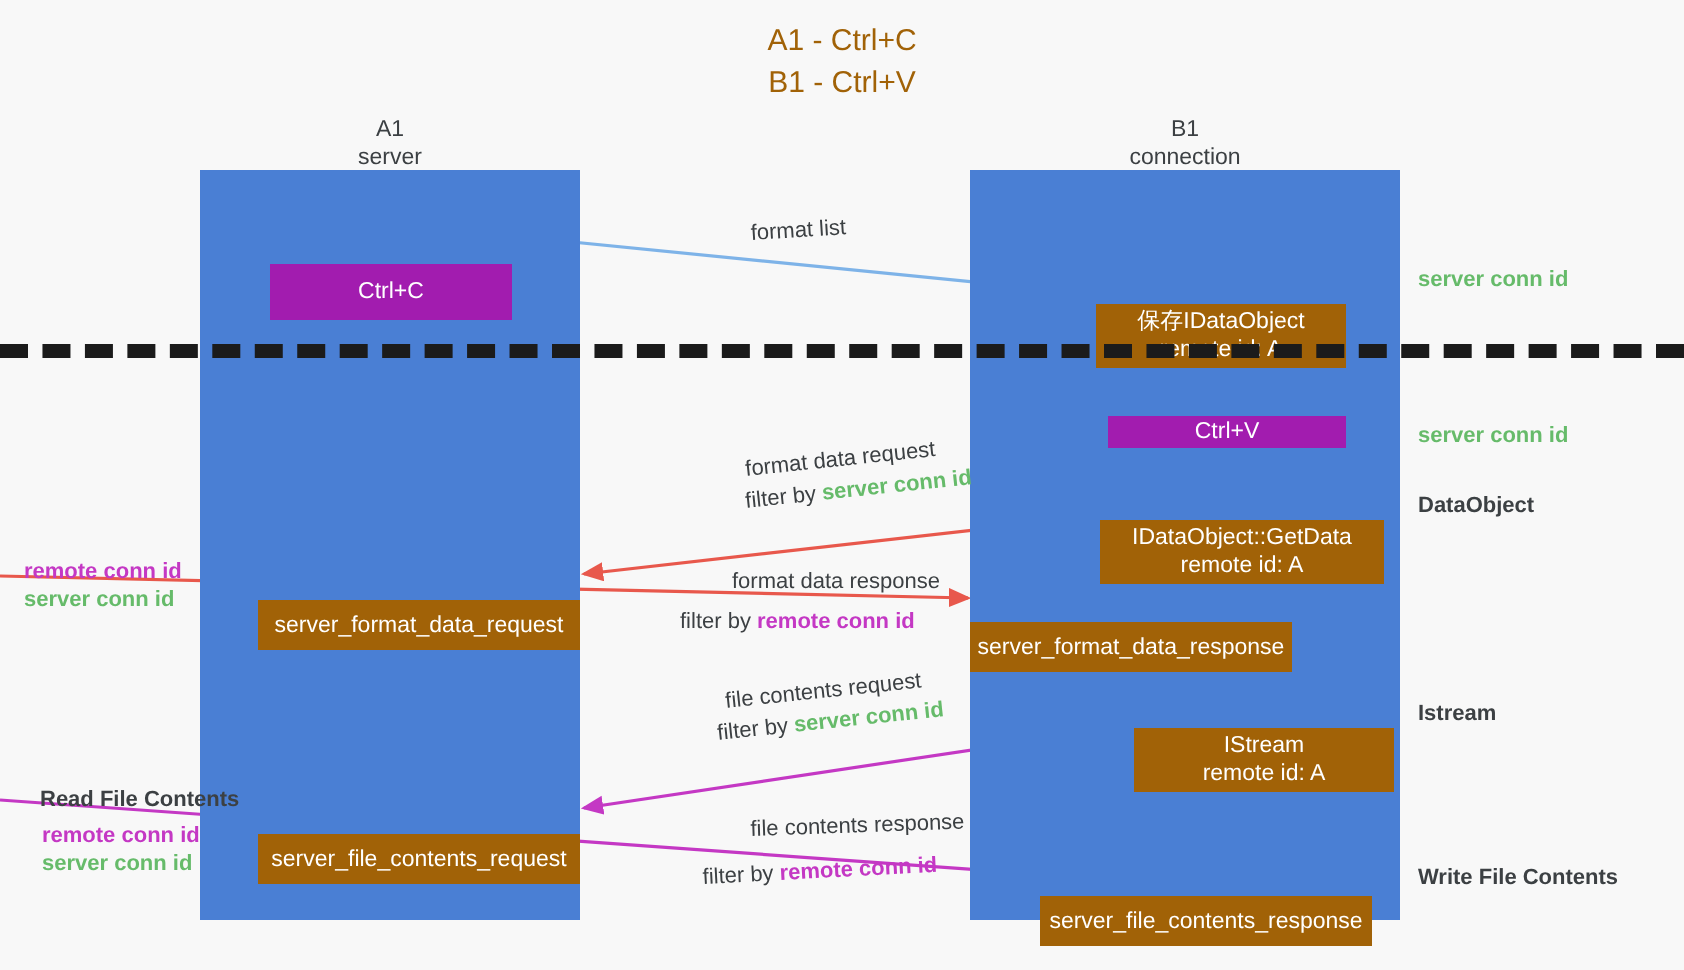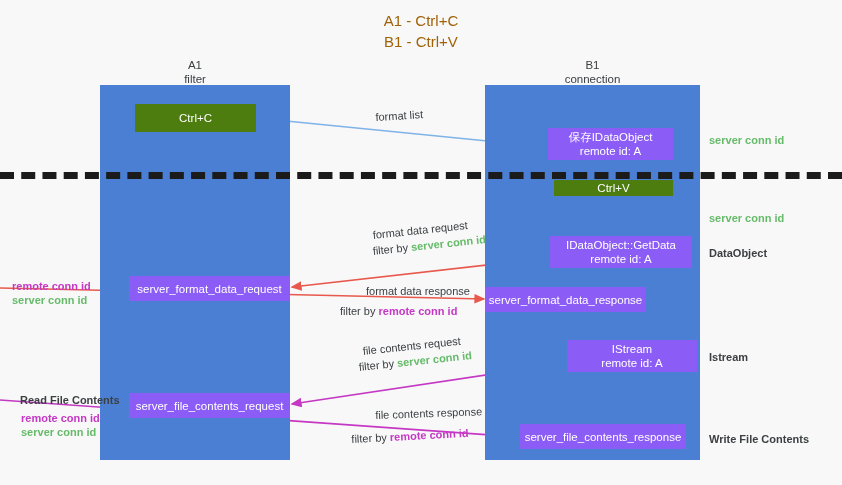--- a/index.html
+++ b/index.html
@@ -61,22 +61,22 @@
     display: flex;
     flex-direction: column;
     align-items: center;
     justify-content: center;
     color: #ffffff;
     font-size: 11.5px;
     line-height: 14px;
     text-align: center;
     white-space: pre-line;
   }
-  .node.green { background: #4d7c0f; }
-  .node.orange { background: #8b5cf6; }
+  .node.green { background: #a21caf; margin-top: 28px; }
+  .node.orange { background: #a16207; margin-top: 24px; }
 
   
   .edge-label {
     position: absolute;
     font-size: 11px;
     color: #3c4043;
     line-height: 15px;
     white-space: nowrap;
   }
   .edge-label .hl-green { color: #66bb6a; font-weight: bold; }
@@ -135,21 +135,21 @@
 
     <line x1="566" y1="363" x2="292" y2="404" stroke="#c438c4" stroke-width="1.6" marker-end="url(#ah-magenta)"></line>
 
     <line x1="0" y1="400" x2="519" y2="437" stroke="#c438c4" stroke-width="1.6" marker-end="url(#ah-magenta)"></line>
   </svg>
 
   <div class="title">A1 - Ctrl+C
 B1 - Ctrl+V</div>
 
   <div class="lane-header" style="left:100px; top:58px; width:190px;">A1
-filter</div>
+server</div>
   <div class="lane-header" style="left:485px; top:58px; width:215px;">B1
 connection</div>
 
   <div class="lane" style="left:100px; top:85px; width:190px; height:375px;"></div>
   <div class="lane" style="left:485px; top:85px; width:215px; height:375px;"></div>
 
   <div class="node green" style="left:135px; top:104px; width:121px; height:28px;">Ctrl+C</div>
 
   <div class="node orange" style="left:548px; top:128px; width:125px; height:32px;">保存IDataObject
 remote id: A</div>

